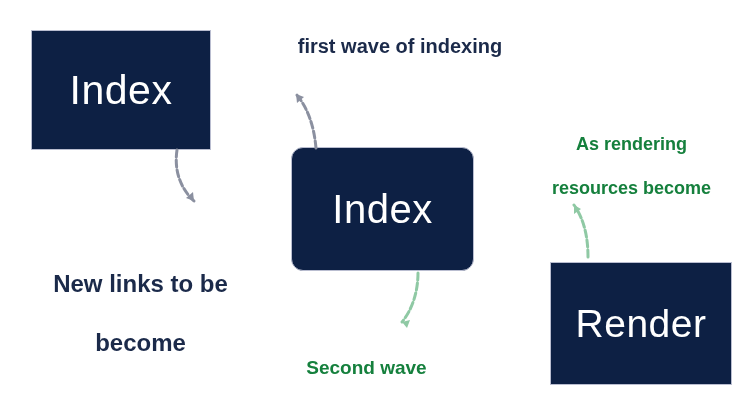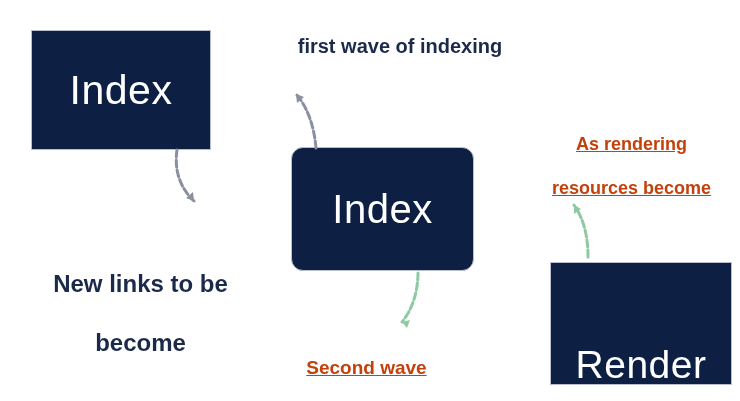--- a/index.html
+++ b/index.html
@@ -29,37 +29,37 @@
   .node-label {
     color: #ffffff;
     font-weight: 400;
     letter-spacing: 0.5px;
     line-height: 1;
     white-space: nowrap;
   }
 
   #node-crawl  { left: 31px;  top: 30px;  width: 180px; height: 120px; }
   #node-index  { left: 291px; top: 147px; width: 183px; height: 124px; border-radius: 12px; }
-  #node-render { left: 550px; top: 262px; width: 182px; height: 123px; align-items: flex-end; }
+  #node-render { left: 550px; top: 262px; width: 182px; height: 123px; }
 
   #node-crawl  .node-label { font-size: 41px; }
   #node-index  .node-label { font-size: 40px; }
   #node-render .node-label { font-size: 39px; }
 
   
   .annotation {
     position: absolute;
     font-weight: bold;
     line-height: 1.22;
     text-align: center;
     white-space: pre-line;
   }
   .navy  { color: #1b2a4a; }
   .green { color: #2fc css; }
-  .green { color: #c2410c; text-decoration: underline; }
+  .green { color: #15803d; }
 
   #label-instant {
     left: 255px; top: 10px; width: 290px;
     font-size: 20px;
   }
   #label-new-links {
     left: 28px; top: 240px; width: 225px;
     font-size: 24px;
   }
   #label-as-rendering {

